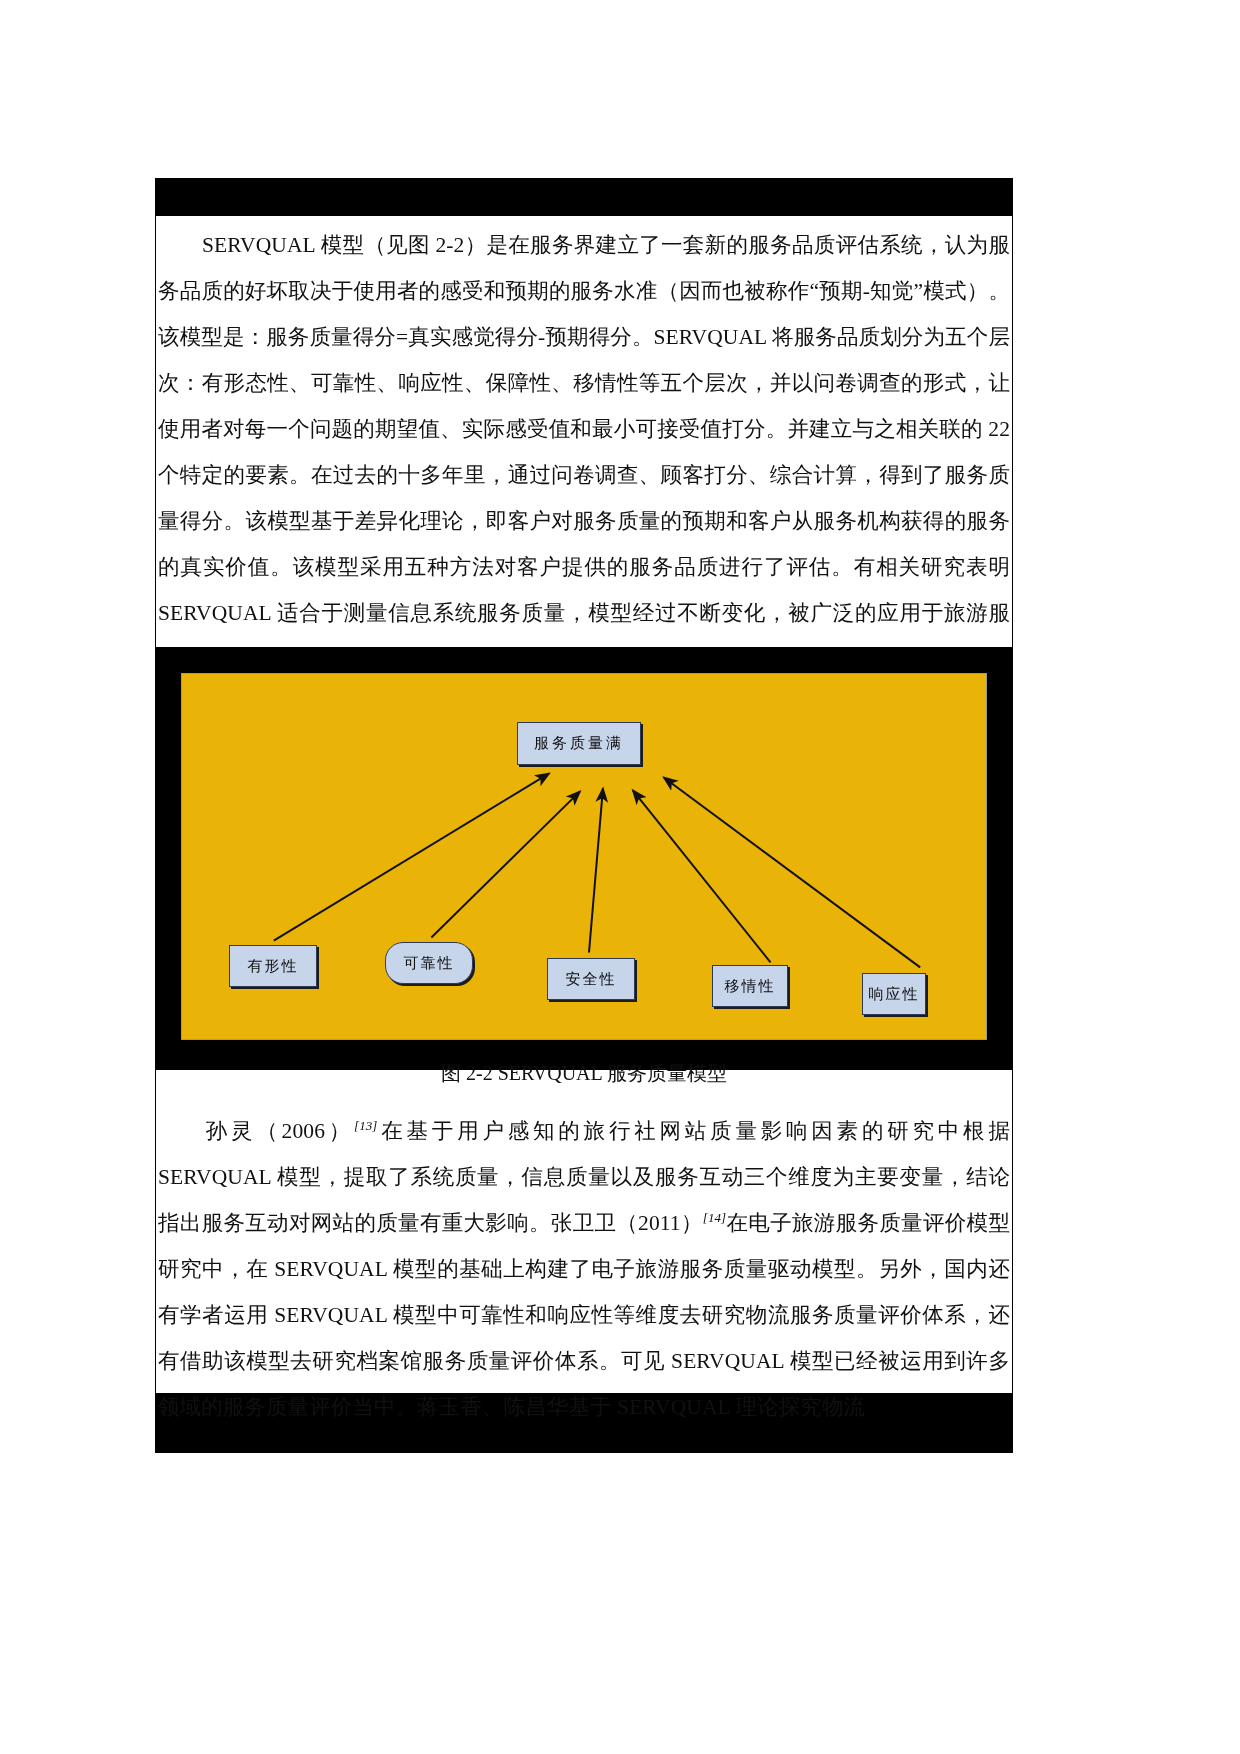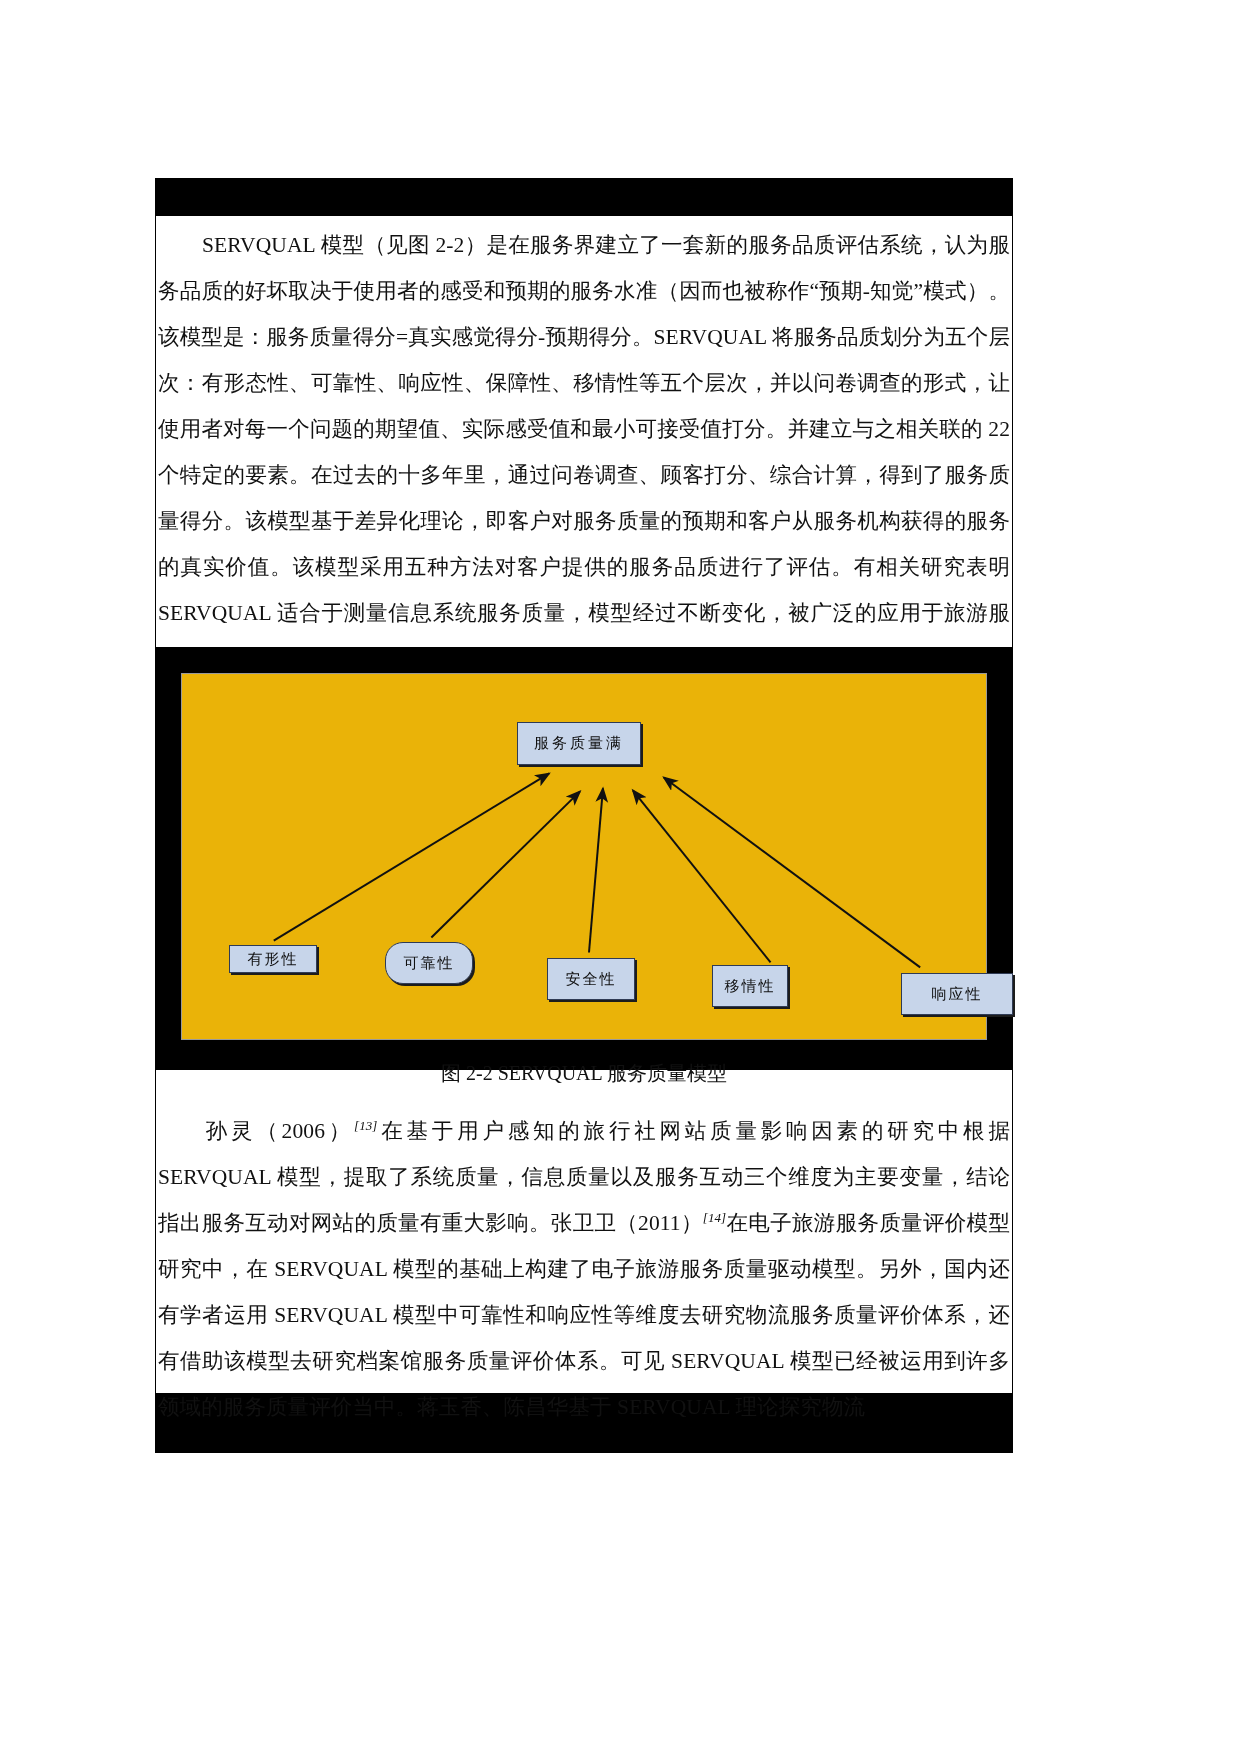--- a/index.html
+++ b/index.html
@@ -142,25 +142,25 @@
     justify-content: center;
     letter-spacing: 2px;
     box-sizing: border-box;
     white-space: nowrap;
   }
   .node-top {
     left: 335px; top: 48px;
     width: 124px; height: 43px;
     letter-spacing: 3px;
   }
-  .node-l1 { left: 47px;  top: 271px; width: 88px; height: 28px; }
+  .node-l1 { left: 47px;  top: 271px; width: 88px; height: 42px; }
   .node-l2 { left: 203px; top: 268px; width: 88px; height: 42px; border-radius: 18px; }
   .node-l3 { left: 365px; top: 284px; width: 88px; height: 42px; }
   .node-l4 { left: 530px; top: 291px; width: 76px; height: 42px; }
-  .node-l5 { left: 680px; top: 299px; width: 112px; height: 42px; margin-left: 39px; }
+  .node-l5 { left: 680px; top: 299px; width: 64px; height: 42px; }
 
   .fig-caption {
     position: absolute;
     left: 158px;
     top: 1060px;
     width: 852px;
     text-align: center;
     font-size: 20px;
     color: #111111;
     font-family: "Liberation Serif", "DejaVu Serif", serif;

